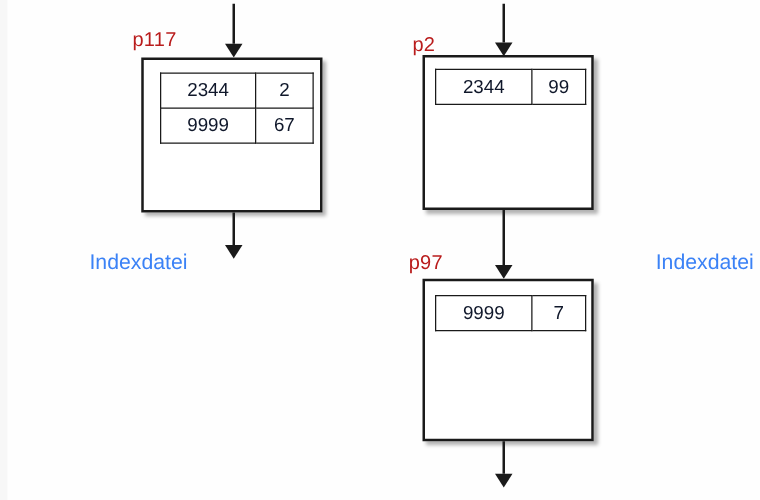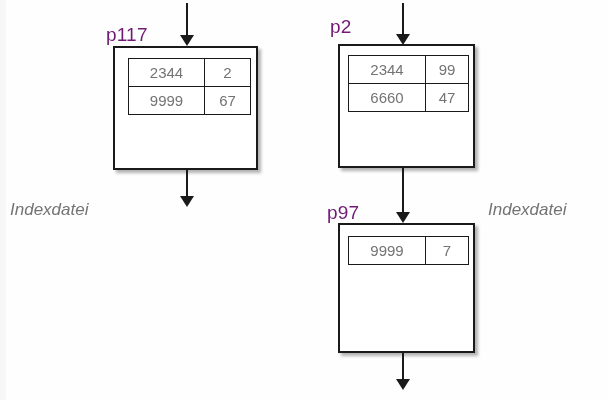--- a/index.html
+++ b/index.html
@@ -26,38 +26,38 @@
   
   .page-box {
     position: absolute;
     background: #ffffff;
     border: 2px solid #1a1a1a;
     box-shadow: 3px 3px 3px rgba(0,0,0,0.30);
     box-sizing: border-box;
   }
   .page-label {
     position: absolute;
-    font-size: 19px;
-    color: #701a75;
+    font-size: 16px;
+    color: #b91c1c;
     letter-spacing: 0.2px;
     white-space: nowrap;
   }
 
   
   .entry-table {
     position: absolute;
     border-collapse: collapse;
     table-layout: fixed;
     background: #ffffff;
   }
   .entry-table td {
     border: 1.5px solid #1a1a1a;
     text-align: center;
     font-size: 15px;
-    color: #737373;
+    color: #0f172a;
     padding: 0;
     height: 27px;
     line-height: 27px;
     white-space: nowrap;
   }
 
   
   .arrow {
     position: absolute;
   }
@@ -73,26 +73,25 @@
     left: 1px;
     width: 0; height: 0;
     border-left: 7px solid transparent;
     border-right: 7px solid transparent;
     border-top: 11px solid #1a1a1a;
   }
 
   
   .caption {
     position: absolute;
-    text-align: left;
+    text-align: right;
     font-size: 17px;
     line-height: 25px;
-    color: #737373;
+    color: #3b82f6;
     white-space: nowrap;
-    font-style: italic;
   }
 </style>
 </head>
 <body>
 
 <div id="canvas">
 
   <div id="edge-strip"></div>
 
   <div class="arrow" style="left:179px; top:3px; width:16px; height:43px;">
@@ -120,33 +119,29 @@
   <div class="arrow" style="left:179px; top:170px; width:16px; height:37px;">
     <div class="shaft" style="height:26px;"></div>
     <div class="head" style="top:26px;"></div>
   </div>
 
   <div class="arrow" style="left:395px; top:3px; width:16px; height:42px;">
     <div class="shaft" style="height:31px;"></div>
     <div class="head" style="top:31px;"></div>
   </div>
 
-  <div class="page-label" style="left:330px; top:16px;">p2</div>
+  <div class="page-label" style="left:330px; top:28px;">p2</div>
 
   <div class="page-box" style="left:338px; top:44px; width:137px; height:124px;"></div>
 
   <table class="entry-table" style="left:348px; top:55px; width:118px;">
     <tbody>
         <tr>
       <td style="width:76px;">2344</td>
       <td style="width:42px;margin-top:28px;">99</td>
-    </tr>
-    <tr>
-      <td>6660</td>
-      <td>47</td>
     </tr>
   </tbody>
     </table>
 
   <div class="arrow" style="left:395px; top:168px; width:16px; height:55px;">
     <div class="shaft" style="height:44px;"></div>
     <div class="head" style="top:44px;"></div>
   </div>
 
   <div class="page-label" style="left:327px; top:202px;">p97</div>

